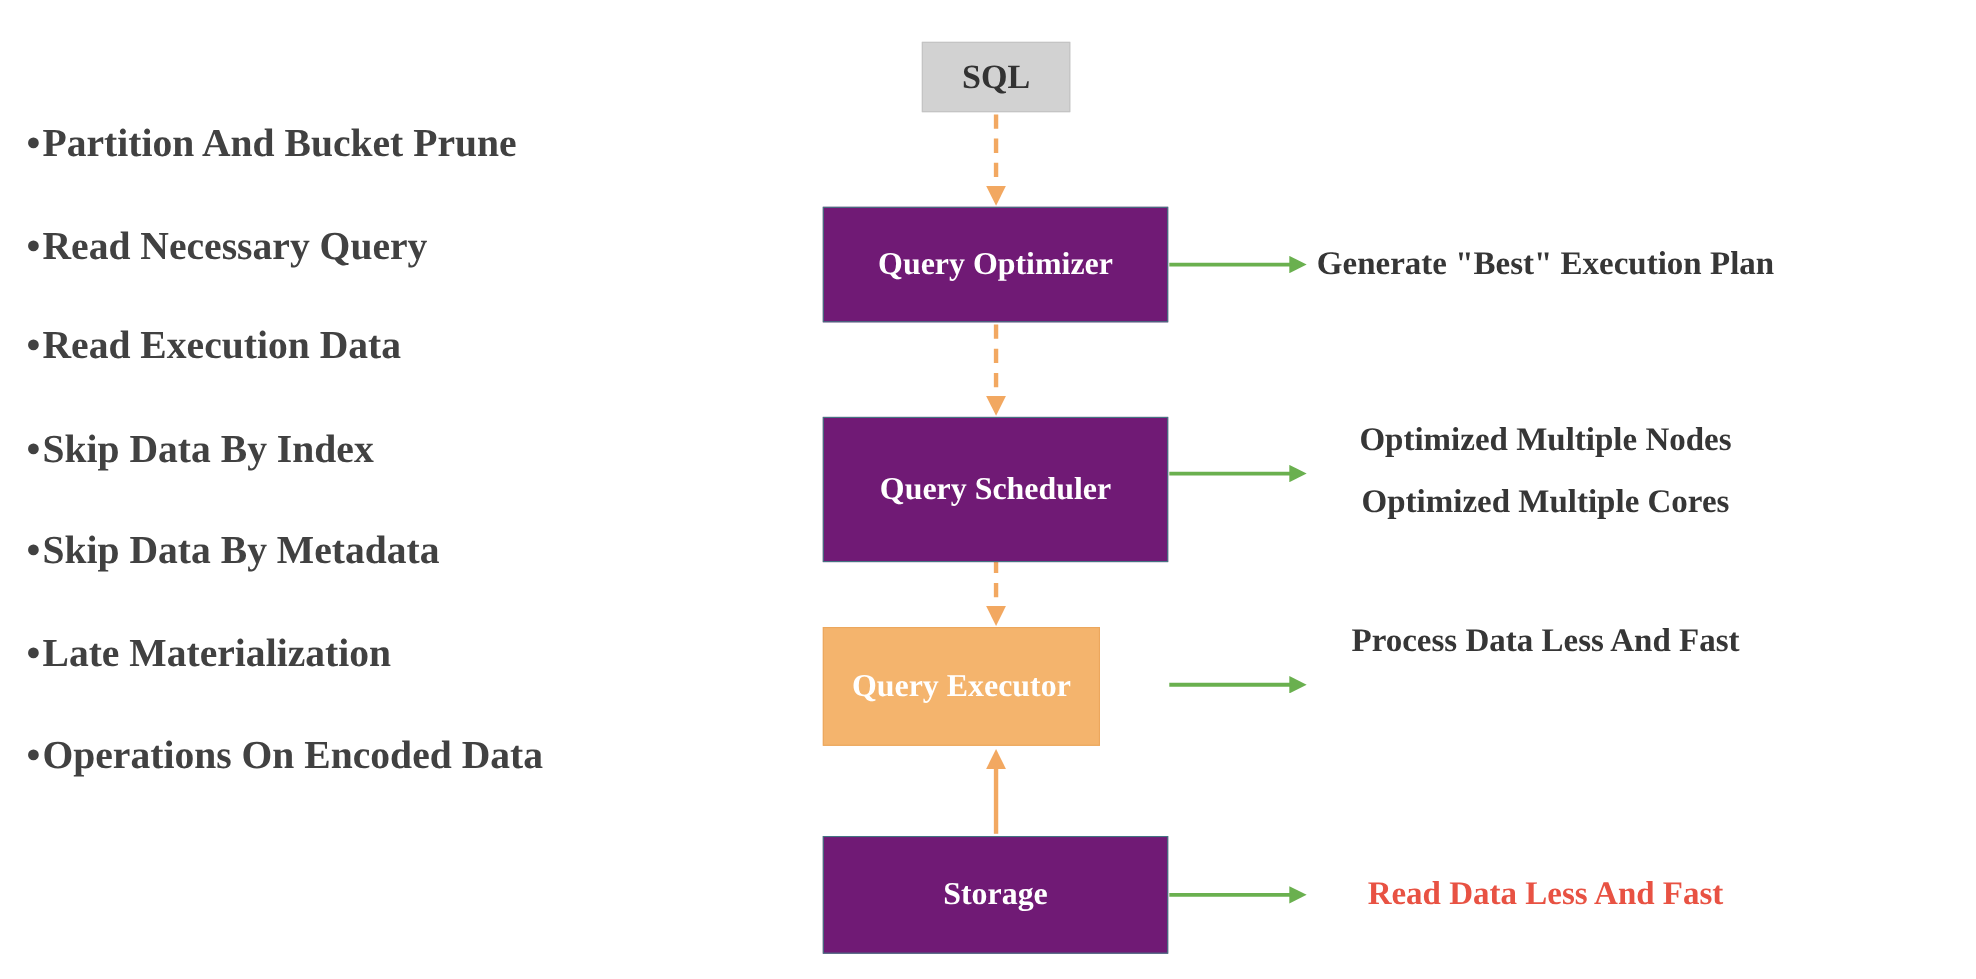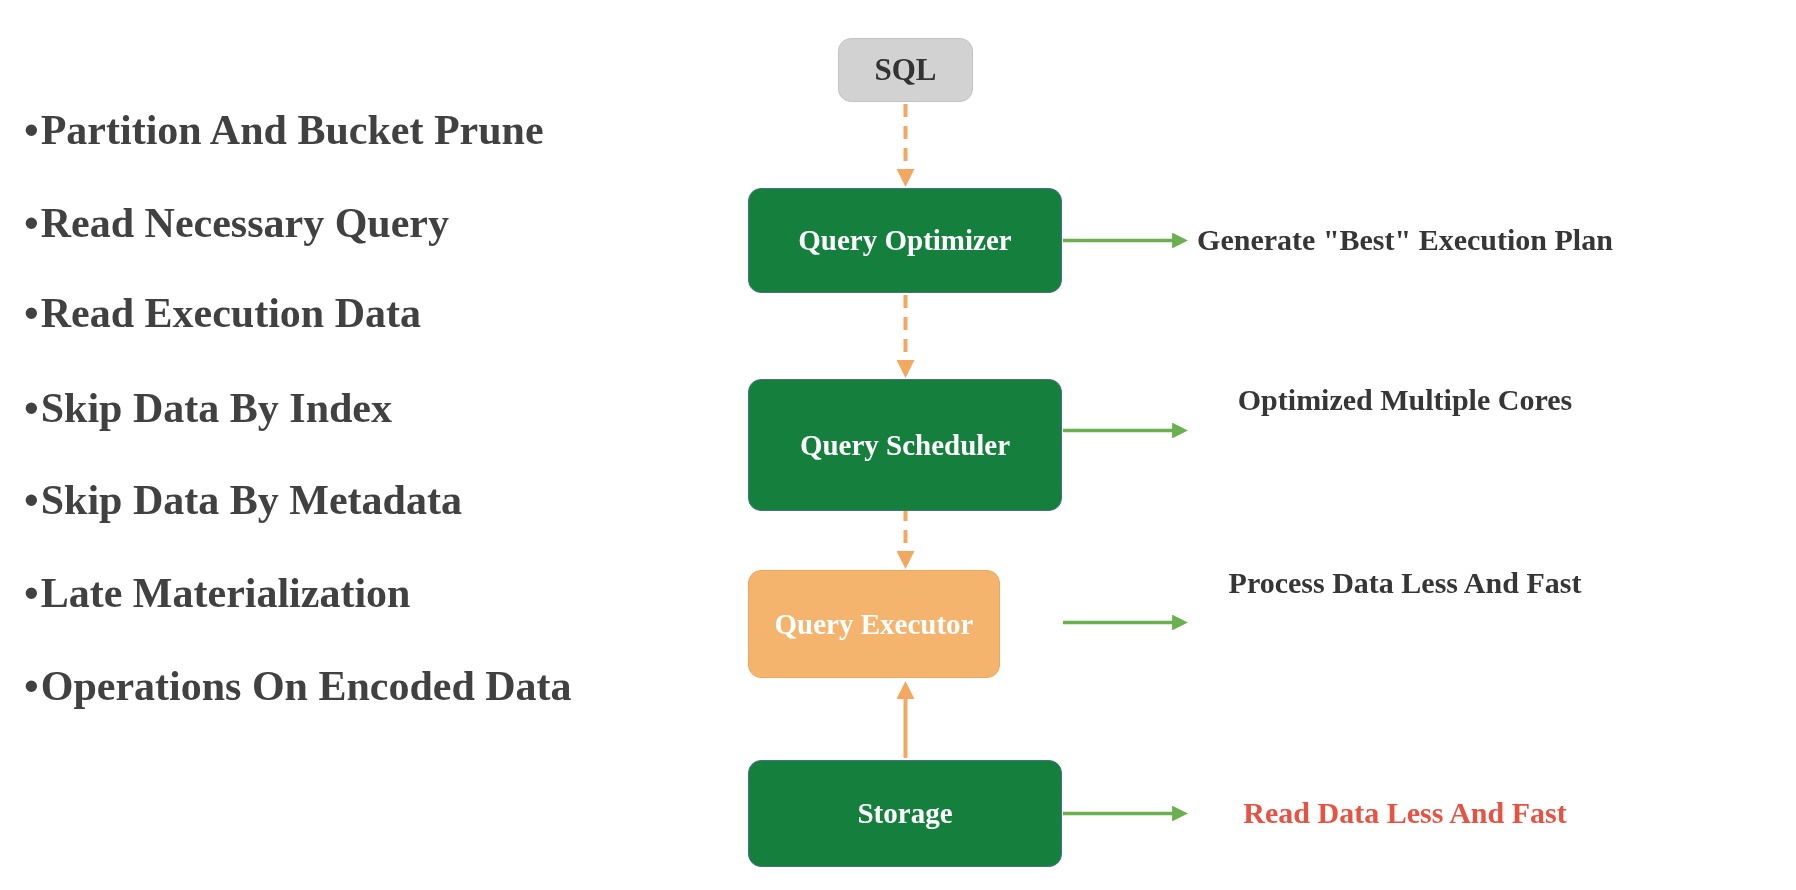--- a/index.html
+++ b/index.html
@@ -15,21 +15,21 @@
     background: #ffffff;
     overflow: hidden;
   }
 
   
   .bullet-item {
     position: absolute;
     left: 24px;
     height: 40px;
     line-height: 40px;
-    font-size: 42px;
+    font-size: 36px;
     font-weight: bold;
     color: #414141;
     white-space: nowrap;
   }
   .bullet-item .dot { margin-right: 2px; }
 
   
   .arrows {
     position: absolute;
     left: 0; top: 0;
@@ -39,29 +39,28 @@
   }
 
   
   .node {
     position: absolute;
     display: flex;
     align-items: center;
     justify-content: center;
     font-weight: bold;
     box-sizing: border-box;
-    border-radius: 13px;
   }
   .node-sql {
     left: 838px; top: 38px; width: 135px; height: 64px;
     background: #d2d2d2; border: 1px solid #c3c3c3;
     color: #333333; font-size: 31px;
   }
   .node-teal {
-    background: #15803d; border: 1px solid #447482;
+    background: #701a75; border: 1px solid #447482;
     color: #ffffff; font-size: 29px; justify-content: center;
   }
   .node-orange {
     background: #f4b46d; border: 1px solid #eca75d;
     color: #ffffff; font-size: 29px;
   }
   .node-optimizer { left: 748px; top: 188px; width: 314px; height: 105px; }
   .node-scheduler { left: 748px; top: 379px; width: 314px; height: 132px; }
   .node-executor  { left: 748px; top: 570px; width: 252px; height: 108px; }
   .node-storage   { left: 748px; top: 760px; width: 314px; height: 107px; }
@@ -134,20 +133,21 @@
     <span>Query Executor</span>
   </div>
   <div class="node node-teal node-storage">
     <span>Storage</span>
   </div>
 
   <div class="ann ann-optimizer">
     <div class="ann-line">Generate "Best" Execution Plan</div>
   </div>
   <div class="ann ann-scheduler">
+    <div class="ann-line">Optimized Multiple Nodes</div>
     <div class="ann-line">Optimized Multiple Cores</div>
   </div>
   <div class="ann ann-executor">
     <div class="ann-line">Process Data Less And Fast</div>
   </div>
   <div class="ann ann-storage">
     <div class="ann-line">Read Data Less And Fast</div>
   </div>
 
 </div>

